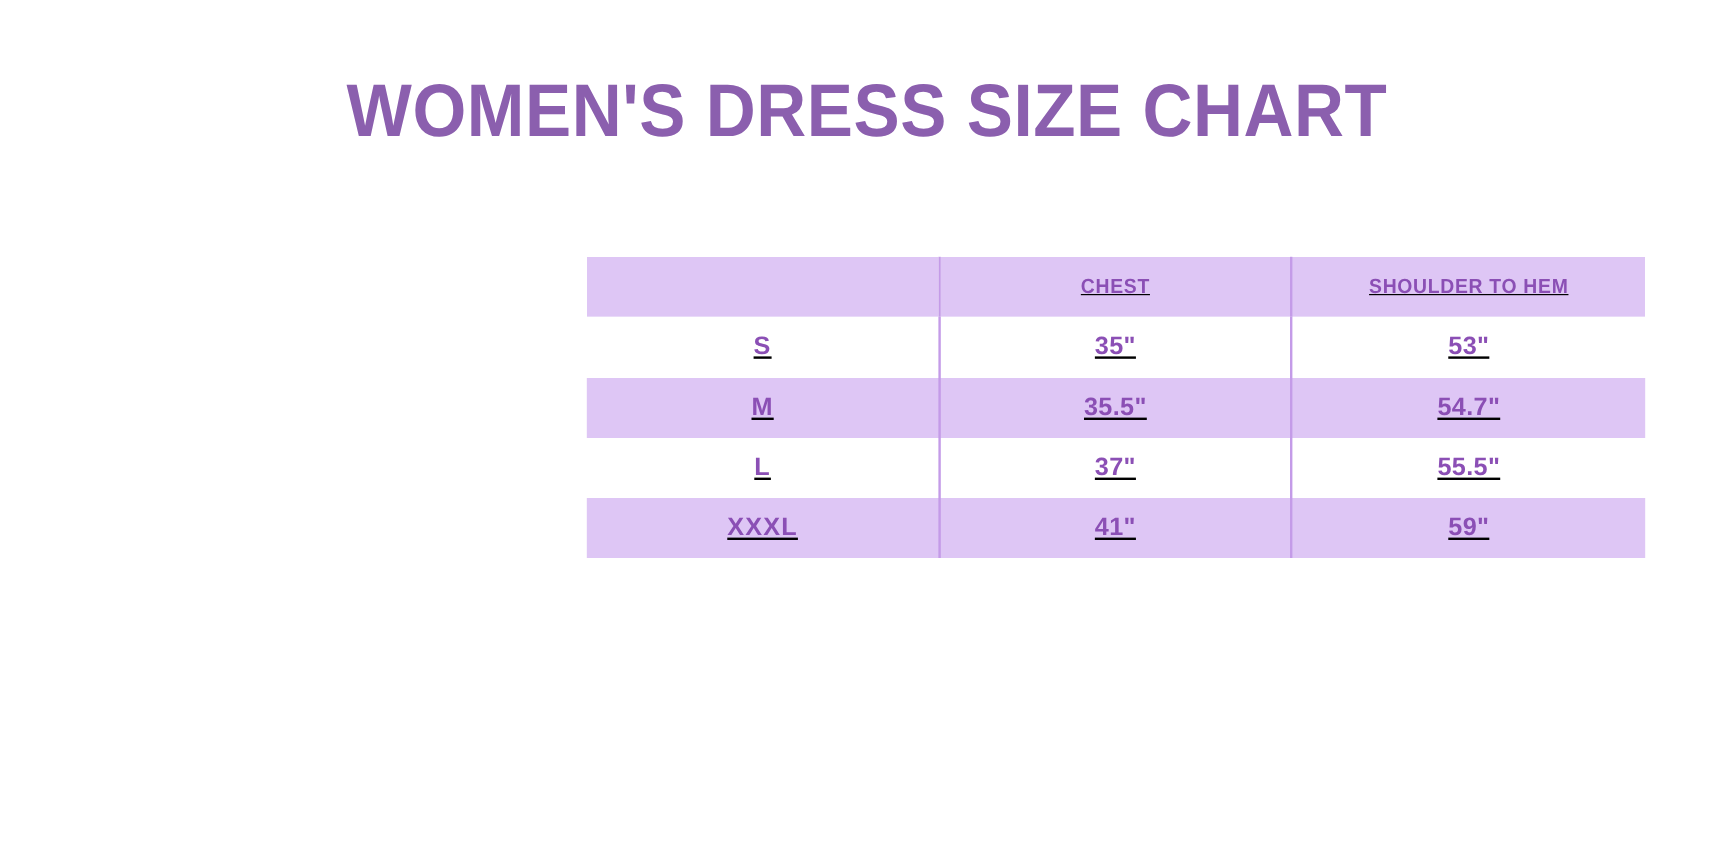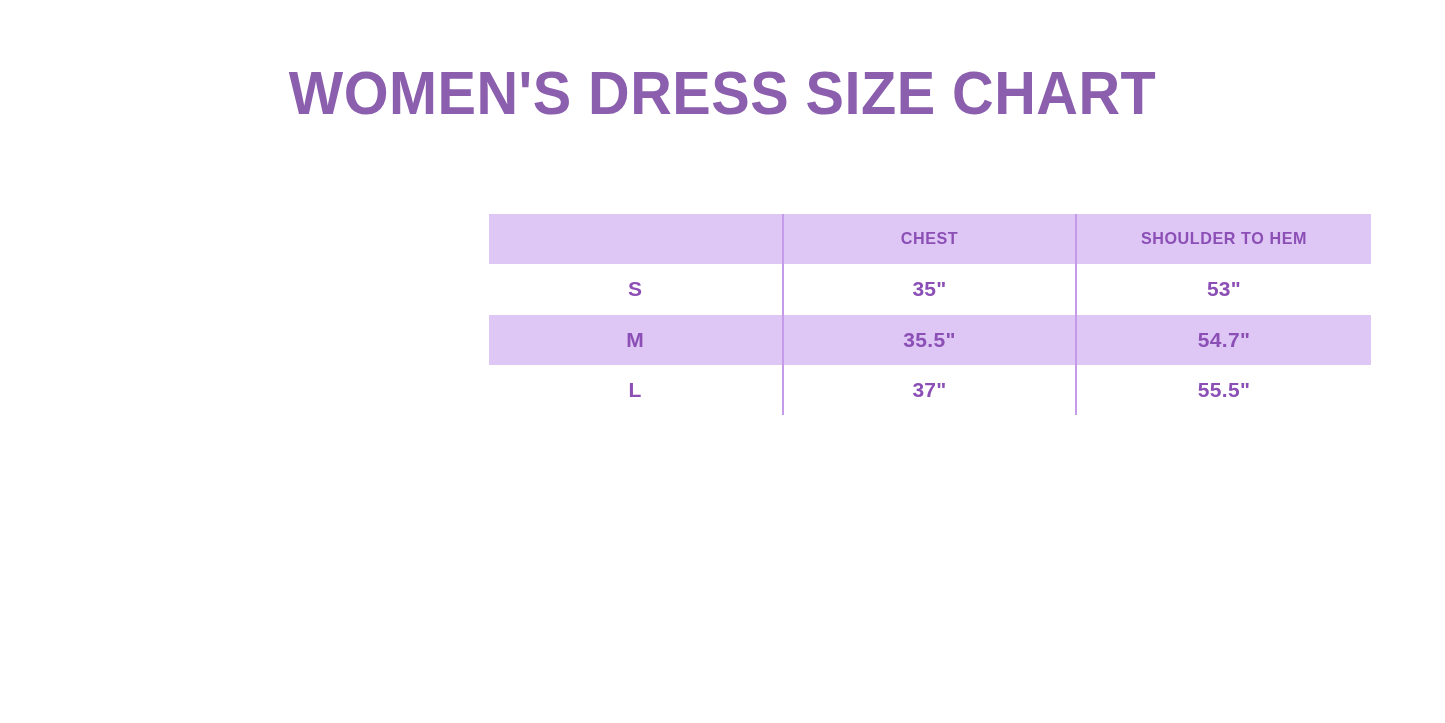--- a/index.html
+++ b/index.html
@@ -40,20 +40,21 @@
     left: 489px;
     top: 214px;
     width: 882px;
     height: 352px;
   }
   table#size-table {
     border-collapse: collapse;
     border-spacing: 0;
     width: 882px;
     table-layout: fixed;
+    text-decoration: underline;
   }
   table#size-table col.col-size  { width: 294px; }
   table#size-table col.col-chest { width: 293px; }
   table#size-table col.col-hem   { width: 295px; }
 
   table#size-table tr { height: 50.3px; }
 
   table#size-table th,
   table#size-table td {
     margin: 0;
@@ -123,15 +124,20 @@
       <tr class="shade">
         <td class="size-cell">M</td>
         <td class="divider">35.5"</td>
         <td class="divider">54.7"</td>
       </tr>
       <tr class="plain">
         <td class="size-cell">L</td>
         <td class="divider">37"</td>
         <td class="divider">55.5"</td>
       </tr>
+      <tr class="shade">
+        <td class="size-cell">XXXL</td>
+        <td class="divider">41"</td>
+        <td class="divider">59"</td>
+      </tr>
     </tbody>
   </table>
 </div>
 
 </body></html>

